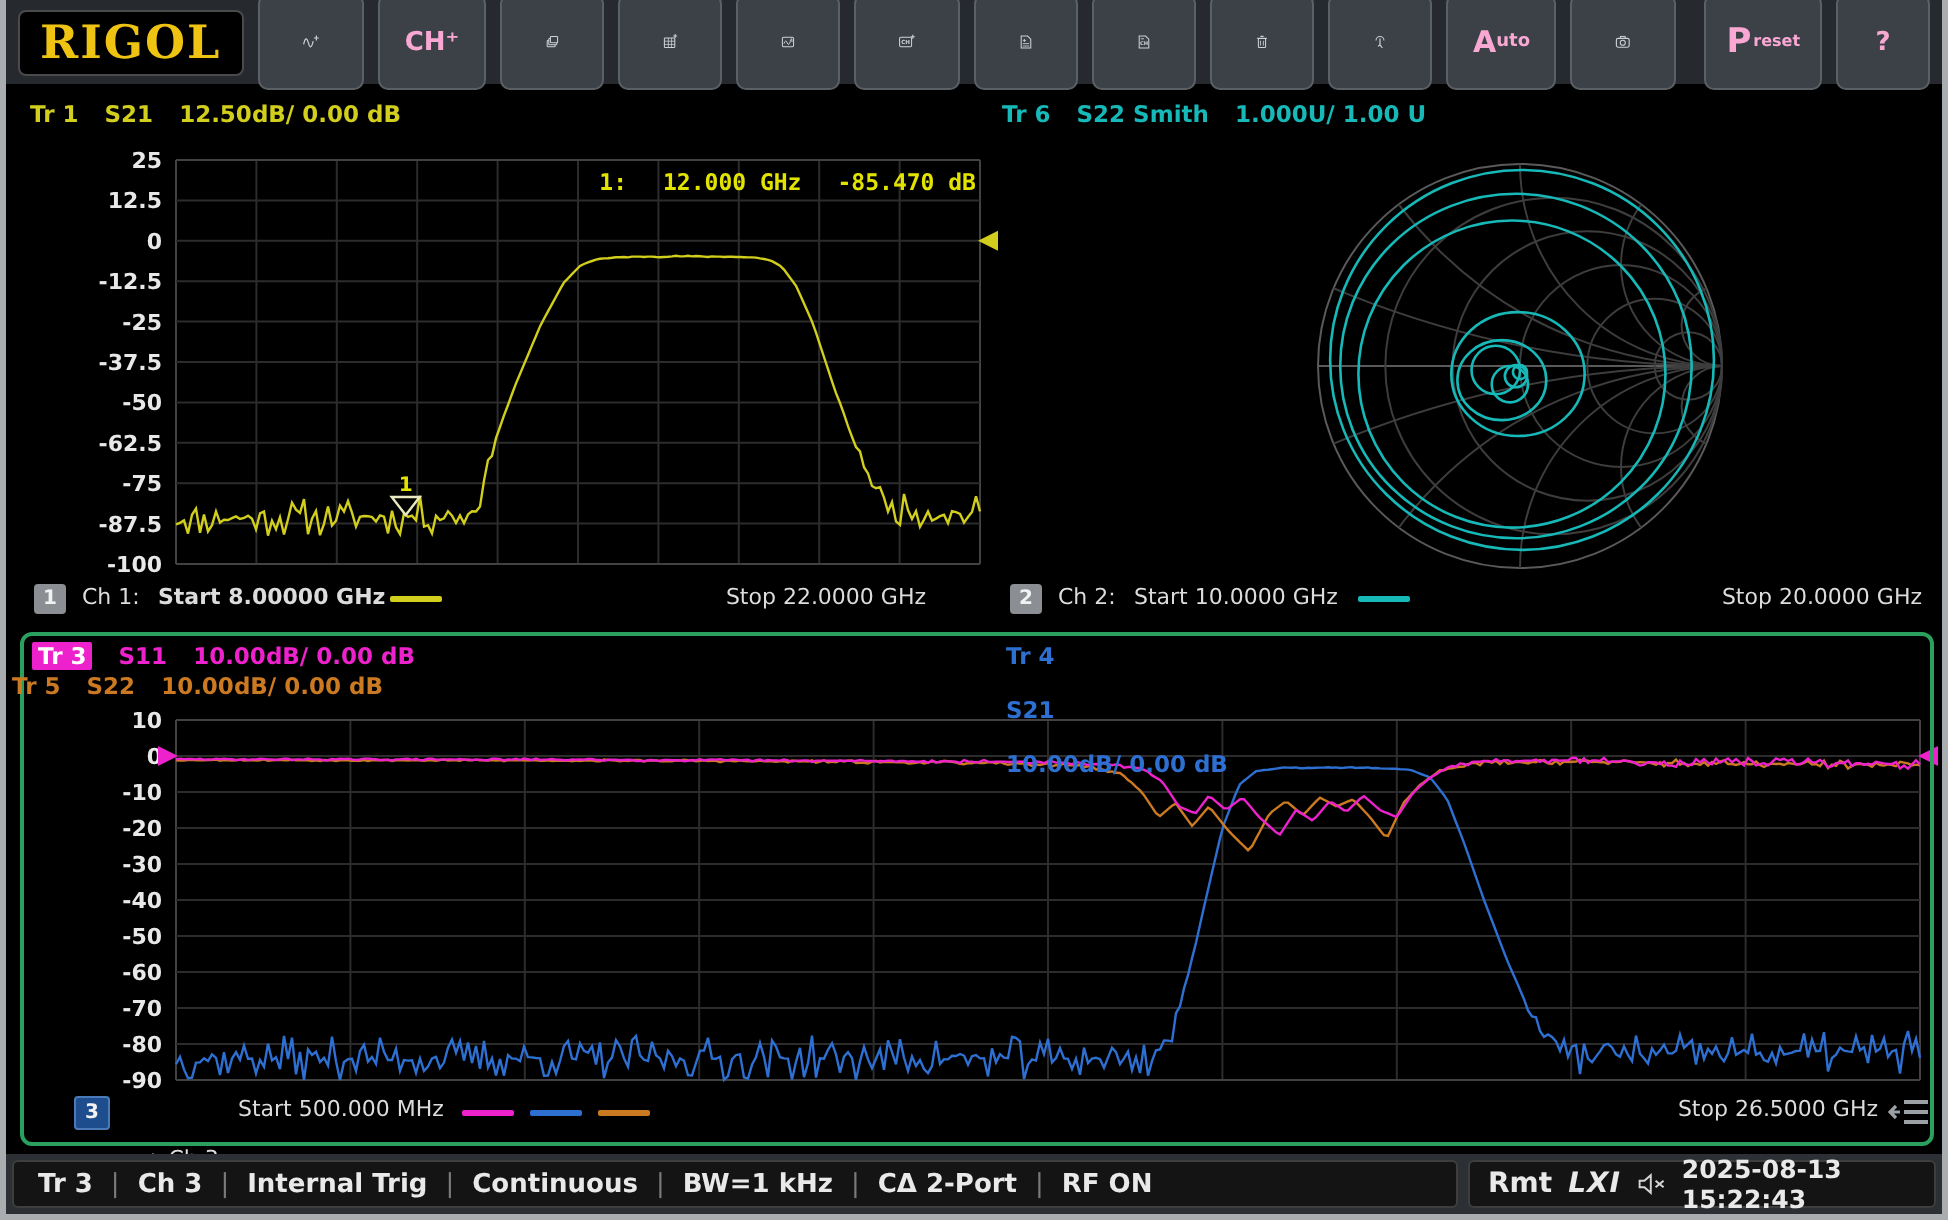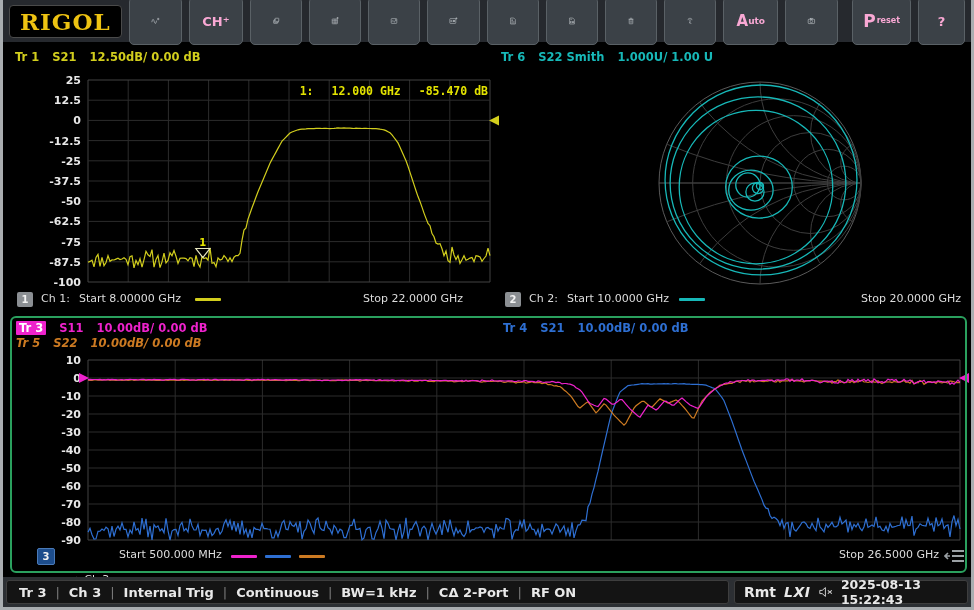--- a/index.html
+++ b/index.html
@@ -273,46 +273,46 @@
       <span>S21</span>
       <span>12.50dB/ 0.00 dB</span>
   </div>
   <div class="ov readout" style="left:270px;top:84px;width:215px;">
     <span>1:</span>
       <span>12.000 GHz</span>
       <span>-85.470 dB</span>
   </div>
   <div class="ov badge" style="left:14px;top:292px;">1</div>
   <div class="ov ftr" style="left:38px;top:292px;">Ch 1:</div>
-  <div class="ov ftr" style="left:76px;top:292px;">Start 8.00000 GHz</div>
+  <div class="ov ftr" style="left:76px;top:292px;font-weight:bold;">Start 8.00000 GHz</div>
   <div class="ov swatch" style="left: 192px; top: 298px; background: rgb(210, 206, 29);"></div>
   <div class="ov ftr" style="left:330px;top:292px;width:130px;text-align:right;">Stop 22.0000 GHz</div>
 
   <div class="ov hdr" style="left:498px;top:50px;color:#17b8b8;">
     <span>Tr 6</span>
       <span>S22 Smith</span>
       <span>1.000U/ 1.00 U</span>
   </div>
   <div class="ov badge" style="left:502px;top:292px;">2</div>
   <div class="ov ftr" style="left:526px;top:292px;">Ch 2:</div>
   <div class="ov ftr" style="left:564px;top:292px;">Start 10.0000 GHz</div>
   <div class="ov swatch" style="left: 676px; top: 298px; background: rgb(23, 184, 184);"></div>
   <div class="ov ftr" style="left:820px;top:292px;width:138px;text-align:right;">Stop 20.0000 GHz</div>
 
   <div class="ov hdr" style="left:13px;top:321px;">
     <span class="chip" style="background: rgb(238, 34, 204);">Tr 3</span>
     <span style="color:#ee22cc;">S11</span>
     <span style="color:#ee22cc;">10.00dB/ 0.00 dB</span>
   </div>
-  <div class="ov hdr" style="left:13px;top:336px;color:#cc7a22;font-style:italic;">
+  <div class="ov hdr" style="left:3px;top:336px;color:#cc7a22;">
     <span>Tr 5</span>
       <span>S22</span>
       <span>10.00dB/ 0.00 dB</span>
   </div>
-  <div class="ov hdr" style="left:500px;top:321px;color:#2e6fd2;">
+  <div class="ov hdr" style="left:500px;top:321px;color:#2e6fd2;flex-direction:column;">
     <span>Tr 4</span>
       <span>S21</span>
       <span>10.00dB/ 0.00 dB</span>
   </div>
   <div class="ov badge blue" style="left:34px;top:548px;">3</div>
   <div class="ov ftr" style="left:72px;top:573px;">&gt;Ch 3:</div>
   <div class="ov ftr" style="left:116px;top:548px;">Start 500.000 MHz</div>
   <div class="ov swatch" style="left: 228px; top: 555px; background: rgb(238, 34, 204);"></div>
   <div class="ov swatch" style="left: 262px; top: 555px; background: rgb(46, 111, 210);"></div>
   <div class="ov swatch" style="left: 296px; top: 555px; background: rgb(204, 122, 34);"></div>

